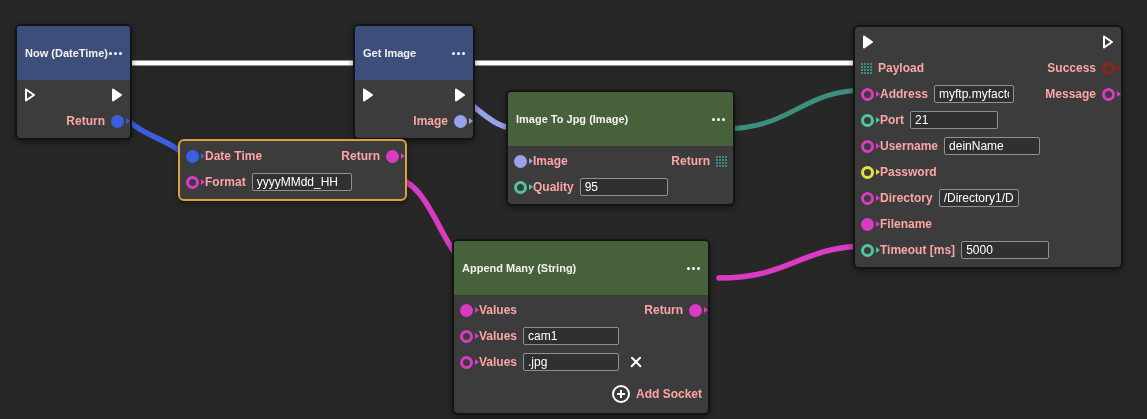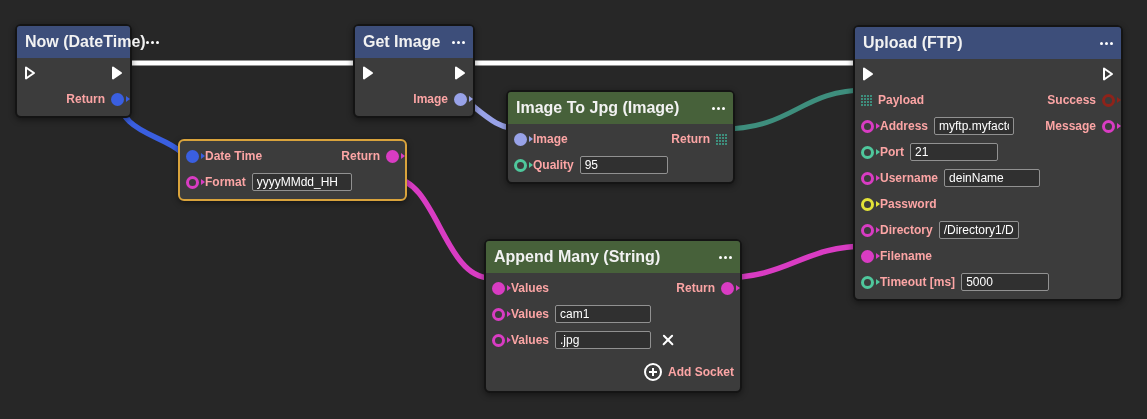--- a/index.html
+++ b/index.html
@@ -2,22 +2,22 @@
 <html><head>
 <meta charset="utf-8">
 <style>
   html,body{margin:0;padding:0;background:#272727;width:1147px;height:419px;overflow:hidden;
     font-family:"Liberation Sans",sans-serif;}
   .canvas{position:relative;width:1147px;height:419px;background:#272727;}
   svg.wires{position:absolute;left:0;top:0;z-index:1;}
   .node{position:absolute;z-index:2;background:#3c3c3c;border:2px solid #141414;border-radius:6px;
     box-sizing:border-box;color:#f2f2f2;box-shadow:0 2px 6px rgba(0,0,0,.45);}
   .node.selected{border-color:#d9a33c;}
-  .hdr{height:22px;display:flex;align-items:center;justify-content:space-between;padding:5px 8px;
-    border-radius:3px 3px 0 0;font-weight:bold;font-size:16px;white-space:nowrap;cursor:move;}
+  .hdr{height:22px;display:flex;align-items:center;justify-content:space-between;padding:16px 8px;
+    border-radius:3px 3px 0 0;font-weight:bold;font-size:11px;white-space:nowrap;cursor:move;}
   .hdr.blue{background:#3d4e7a;}
   .hdr.green{background:#47613a;}
   .body{padding:2px 0 4px;}
   .row{height:26px;display:flex;align-items:center;font-size:12px;font-weight:bold;padding:0 6px;gap:6px;white-space:nowrap;}
   .row-add{height:30px;margin-top:4px;justify-content:flex-end;}
   .spacer{flex:1;}
   .lbl{color:#fca5a5;}
   
   .sock{width:13px;height:13px;border-radius:50%;position:relative;flex:none;box-sizing:border-box;cursor:crosshair;}
   .sock.fill{background:var(--c);}
@@ -48,21 +48,21 @@
   .xicon::before{transform:rotate(45deg);} .xicon::after{transform:rotate(-45deg);}
   
   .field{background:#303030;border:1px solid #919191;border-radius:2px;color:#fff;font-size:12px;
     height:16px;padding:0 4px;font-family:"Liberation Sans",sans-serif;flex:none;}
   .w78{width:70px;} .w85{width:78px;} .w90{width:86px;} .w95{width:90px;}
   
   .n-now{left:15px;top:24px;width:117px;}
   .n-get{left:353px;top:24px;width:122px;}
   .n-jpg{left:506px;top:90px;width:229px;}
   .n-str{left:178px;top:139px;width:229px;}
-  .n-app{left:484px;top:239px;width:258px;}
+  .n-app{left:452px;top:239px;width:258px;}
   .n-upl{left:853px;top:25px;width:270px;}
 </style>
 </head>
 <body>
 
 <div class="canvas">
 
   <svg class="wires" width="1147" height="419">
     <path d="M117 63 H358" stroke="#ffffff" stroke-width="5" fill="none"></path>
     <path d="M451 63 H868" stroke="#ffffff" stroke-width="5" fill="none"></path>
@@ -223,28 +223,20 @@
         <span class="xicon"></span>
       </div>
       <div class="row row-add">
         <span class="plus"></span>
         <span class="lbl">Add Socket</span>
       </div>
     </div>
   </div>
 
   <div class="node n-upl">
-    <div class="hdr blue">
-      <span>Upload (FTP)</span>
-      <span class="dots">
-          <i></i>
-          <i></i>
-          <i></i>
-        </span>
-    </div>
     <div class="body">
       <div class="row">
         <span class="exec">
           <svg width="14" height="16" viewBox="0 0 14 16">
               <path d="M3 2.5 L11 8 L3 13.5 Z" fill="#fff" stroke="#fff" stroke-width="2" stroke-linejoin="round"></path>
             </svg>
         </span>
         <span class="spacer"></span>
         <span class="exec">
           <svg width="14" height="16" viewBox="0 0 14 16">

